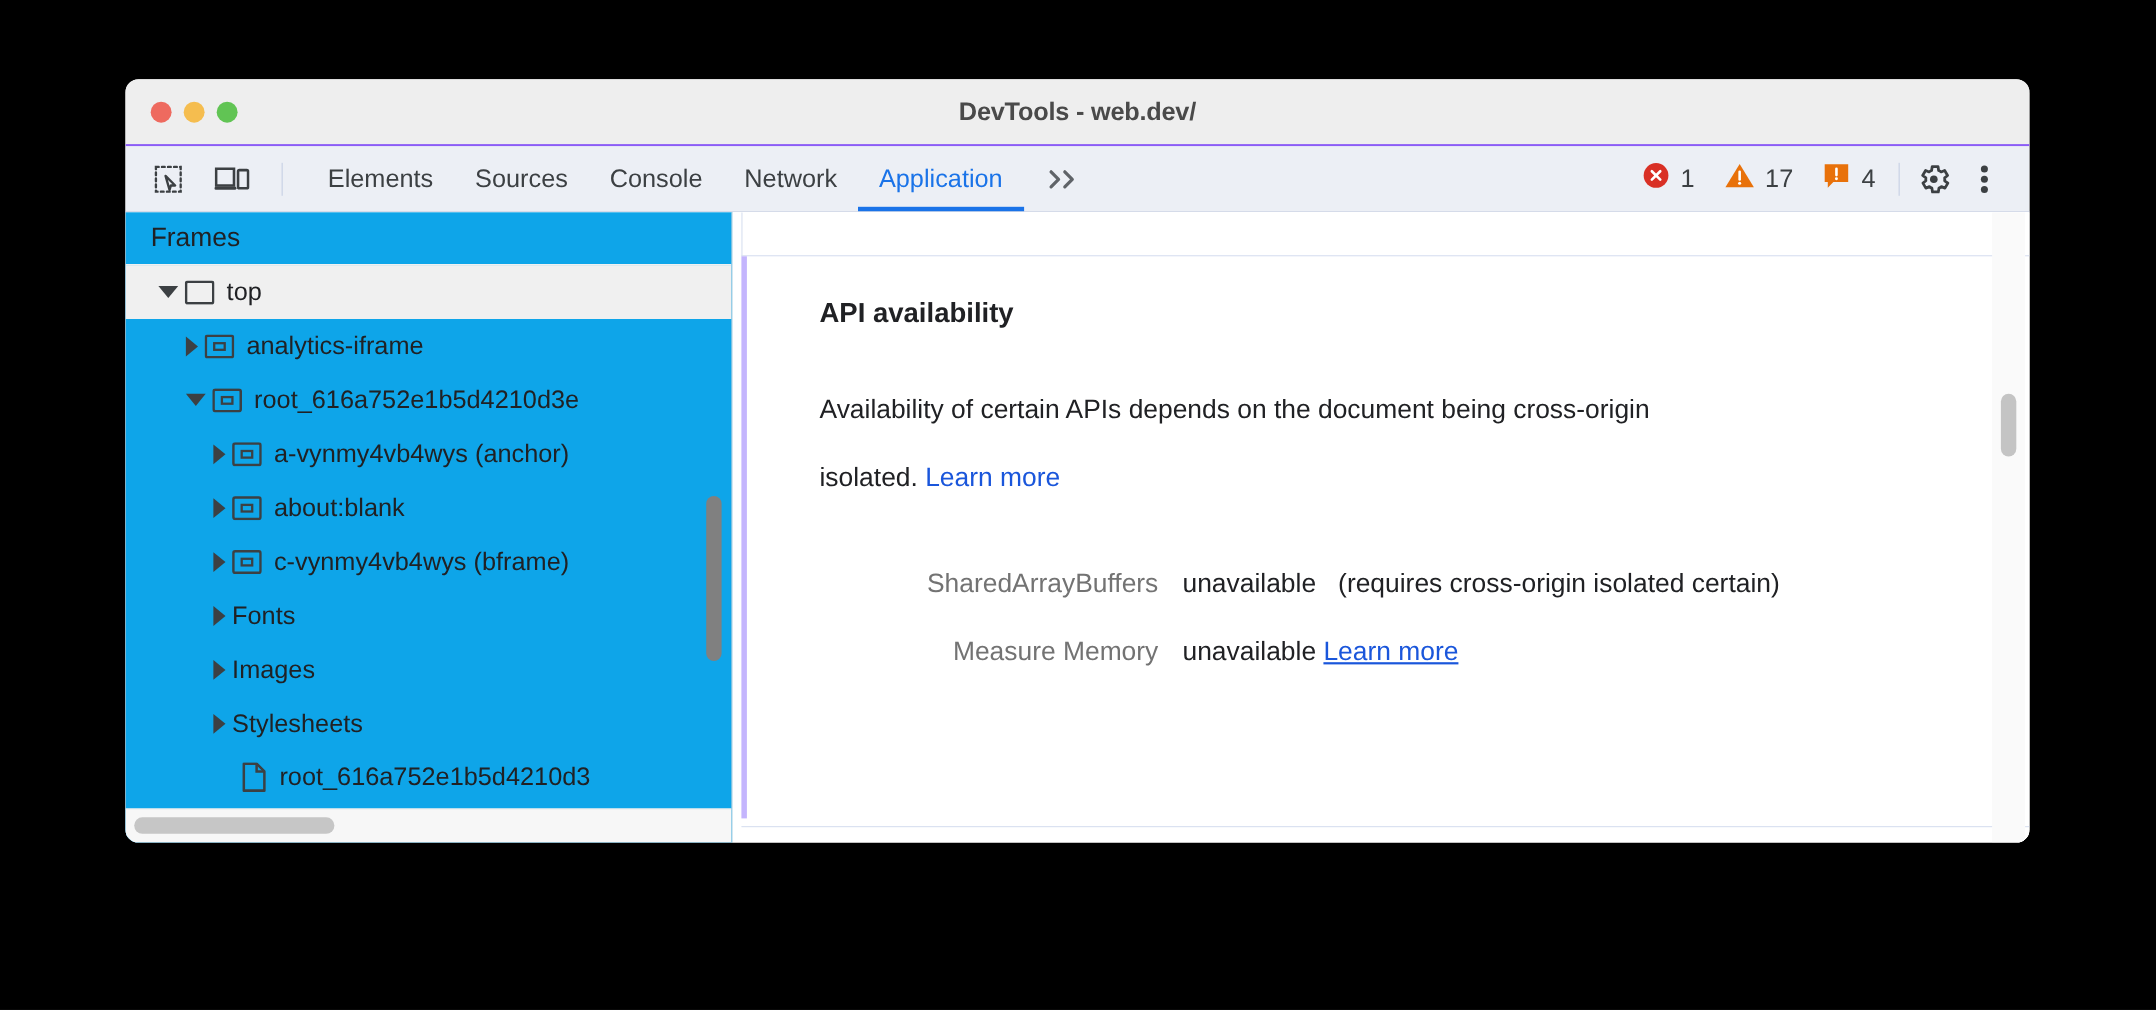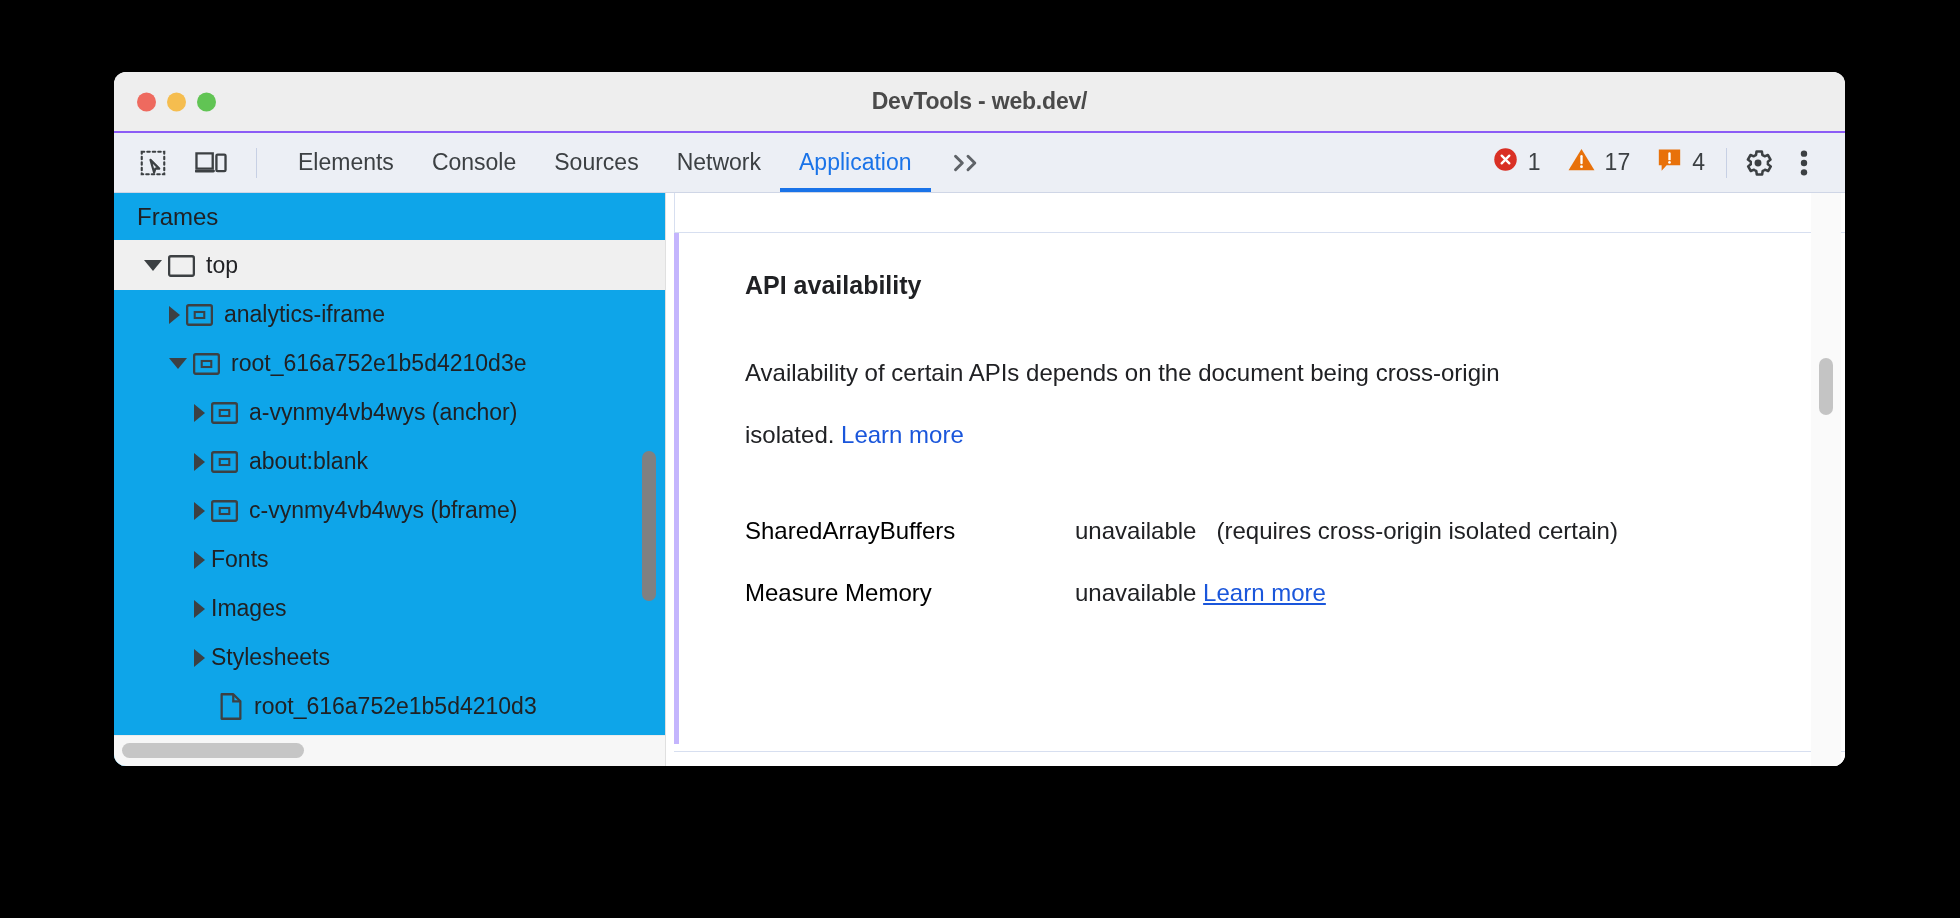--- a/index.html
+++ b/index.html
@@ -215,23 +215,23 @@
     margin-top: 34px;
     font-size: 24px;
     color: #3c4043;
   }
   .kv-row {
     display: flex;
     line-height: 62px;
   }
   .kv-key {
     width: 330px;
-    text-align: left;
+    text-align: right;
     padding-right: 22px;
-    color: #000000;
+    color: #737373;
     flex: none;
   }
   .kv-val {
     color: #202124;
     white-space: nowrap;
   }
   .kv-note { color: #202124; }
 
   .main-bottomline {
     position: absolute;
@@ -285,24 +285,24 @@
         </svg>
       </div>
       <div class="tb-sep"></div>
     </div>
 
     <div class="tabs">
       <div class="tab">
         <span>Elements</span>
       </div>
       <div class="tab">
+        <span>Sources</span>
+      </div>
+      <div class="tab">
         <span>Console</span>
-      </div>
-      <div class="tab">
-        <span>Sources</span>
       </div>
       <div class="tab">
         <span>Network</span>
       </div>
       <div class="tab active">
         <span>Application</span>
       </div>
       <div class="tab-overflow">
         <svg width="34" height="24" viewBox="0 0 30 20">
           <path d="M4 4l6 6-6 6M15 4l6 6-6 6" fill="none" stroke="#5f6368" stroke-width="2.6" stroke-linecap="round" stroke-linejoin="round"></path>

